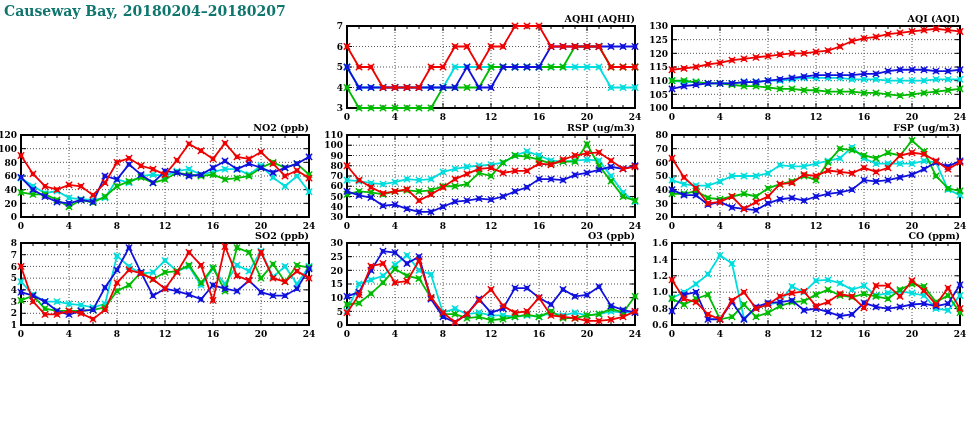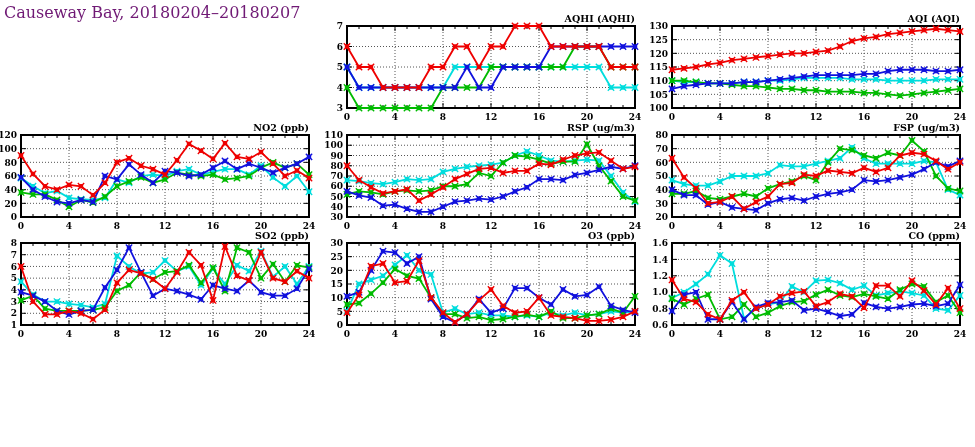--- a/index.html
+++ b/index.html
@@ -1,18 +1,18 @@
 <!DOCTYPE html>
 <html><head>
 <meta charset="utf-8">
 <style>
   html,body{margin:0;padding:0;background:#fff;}
   .page{position:relative;width:975px;height:447px;background:#ffffff;overflow:hidden;
         font-family:"DejaVu Serif",serif;}
-  .page-title{position:absolute;left:4px;top:3px;font-size:16px;font-weight:normal;color:#701a75;
+  .page-title{position:absolute;left:4px;top:3px;font-size:14px;font-weight:bold;color:#0f766e;
               letter-spacing:0px;white-space:nowrap;}
   .chart-slot{position:absolute;width:318px;height:115px;}
   #chart-aqhi{left:323px;top:12px;}
   #chart-aqi {left:648px;top:12px;}
   #chart-no2 {left:-3px; top:121px;}
   #chart-rsp {left:323px;top:121px;}
   #chart-fsp {left:648px;top:121px;}
   #chart-so2 {left:-3px; top:229px;}
   #chart-o3  {left:323px;top:229px;}
   #chart-co  {left:648px;top:229px;}

